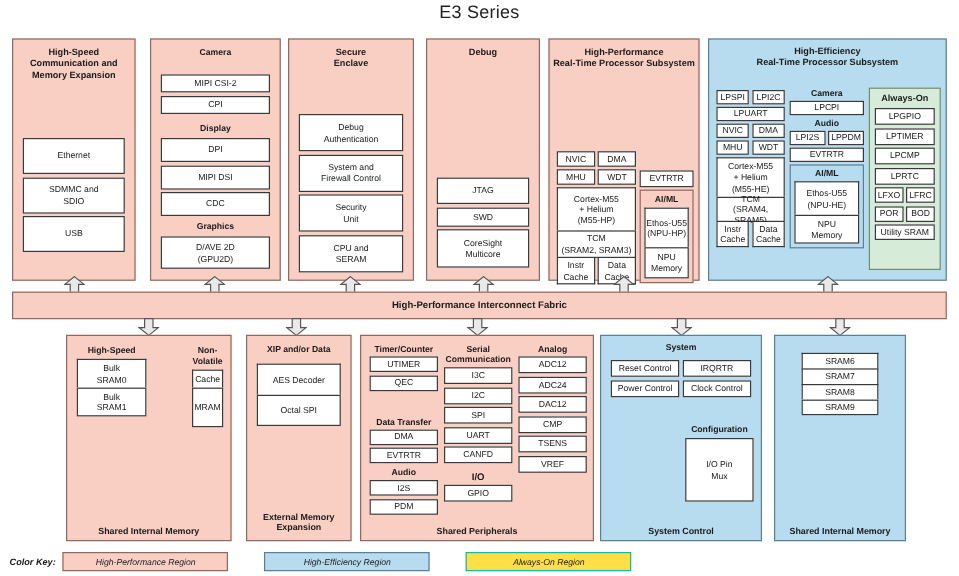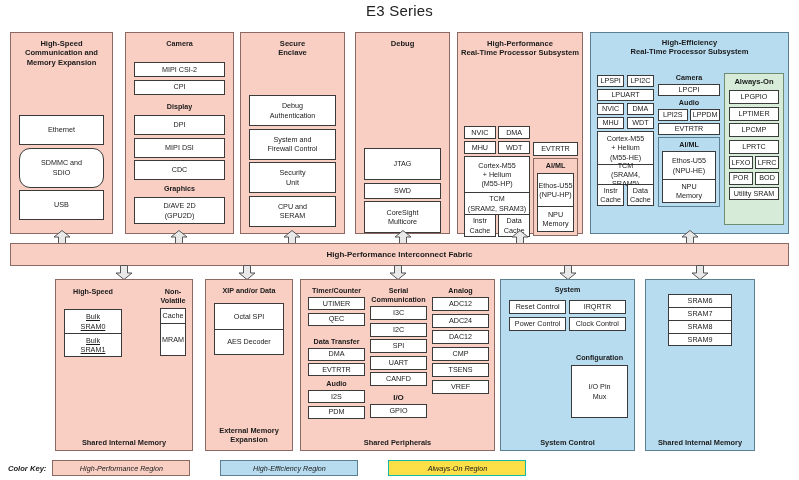--- a/index.html
+++ b/index.html
@@ -86,21 +86,21 @@
   <div class="title">E3 Series</div>
 
   <div class="panel hp" style="left:10px; top:32px; width:103px; height:202px;">
     <div class="hdr" style="padding-top:6px;">
       <div>High-Speed</div>
       <div>Communication and</div>
       <div>Memory Expansion</div>
     </div>
     <div class="stack" style="position:absolute; left:8px; right:8px; top:82px;">
       <div class="box" style="height:30px;">Ethernet</div>
-      <div class="box" style="height:40px;border-radius:11px;">
+      <div class="box" style="height:30px;">
         <span>SDMMC and</span>
         <span>SDIO</span>
       </div>
       <div class="box" style="height:30px;">USB</div>
     </div>
   </div>
 
   <div class="panel hp" style="left:125px; top:32px; width:109px; height:202px;">
     <div class="sub" style="padding-top:6px;">Camera</div>
     <div class="stack" style="position:absolute; left:8px; right:8px; top:29px;">
@@ -143,21 +143,21 @@
       <div class="box" style="height:31px;">
         <span>CPU and</span>
         <span>SERAM</span>
       </div>
     </div>
   </div>
 
   <div class="panel hp" style="left:355px; top:32px; width:95px; height:202px;">
     <div class="hdr" style="padding-top:6px;">Debug</div>
     <div class="stack" style="position:absolute; left:8px; right:8px; top:115px;">
-      <div class="box" style="height:32px;">JTAG</div>
+      <div class="box" style="height:22px;">JTAG</div>
       <div class="box" style="height:16px;">SWD</div>
       <div class="box" style="height:32px;">
         <span>CoreSight</span>
         <span>Multicore</span>
       </div>
     </div>
   </div>
 
   <div class="panel hp" style="left:457px; top:32px; width:126px; height:202px;">
     <div class="hdr" style="padding-top:6px;">
@@ -357,21 +357,21 @@
   </div>
   <div class="a-dn" style="left:691px; top:265px;">
     <svg width="18" height="15" viewBox="0 0 18 15">
         <path d="M9 14.5 L17 8 L12.5 8 L12.5 0.5 L5.5 0.5 L5.5 8 L1 8 Z" fill="#e9e9e9" stroke="#555" stroke-width="1"></path>
       </svg>
   </div>
 
   <div class="panel hp" style="left:55px; top:279px; width:138px; height:172px;">
     <div style="position:absolute; left:8px; top:6px; width:58px;">
       <div class="sub">High-Speed</div>
-      <div class="tight" style="margin-top:12px;text-decoration:underline;">
+      <div class="tight" style="margin-top:2px;">
         <div class="box" style="height:24px;">
           <span>Bulk</span>
           <span>SRAM0</span>
         </div>
         <div class="box" style="height:24px;">
           <span>Bulk</span>
           <span>SRAM1</span>
         </div>
       </div>
     </div>
@@ -381,38 +381,38 @@
         <div class="box" style="height:15px;">Cache</div>
         <div class="box" style="height:33px;">MRAM</div>
       </div>
     </div>
     <div class="foot">Shared Internal Memory</div>
   </div>
 
   <div class="panel hp" style="left:205px; top:279px; width:88px; height:172px;">
     <div class="sub" style="padding-top:6px;">XIP and/or Data</div>
     <div class="tight" style="position:absolute; left:8px; right:8px; top:23px;">
+      <div class="box" style="height:26px;">AES Decoder</div>
       <div class="box" style="height:26px;">Octal SPI</div>
-      <div class="box" style="height:26px;">AES Decoder</div>
     </div>
     <div class="foot" style="bottom:6px;">
       <div>External Memory</div>
       <div>Expansion</div>
     </div>
   </div>
 
   <div class="panel hp" style="left:300px; top:279px; width:195px; height:172px;">
 
     <div style="position:absolute; left:7px; top:5px; width:57px;">
       <div class="sub">Timer/Counter</div>
       <div class="stack" style="margin-top:1px;">
         <div class="box" style="height:13px;">UTIMER</div>
         <div class="box" style="height:13px;">QEC</div>
       </div>
-      <div class="sub" style="margin-top:10px;">Data Transfer</div>
+      <div class="sub" style="margin-top:20px;">Data Transfer</div>
       <div class="stack" style="margin-top:1px;">
         <div class="box" style="height:13px;">DMA</div>
         <div class="box" style="height:13px;">EVTRTR</div>
       </div>
       <div class="sub" style="margin-top:2px;">Audio</div>
       <div class="stack" style="margin-top:1px;">
         <div class="box" style="height:13px;">I2S</div>
         <div class="box" style="height:13px;">PDM</div>
       </div>
     </div>

